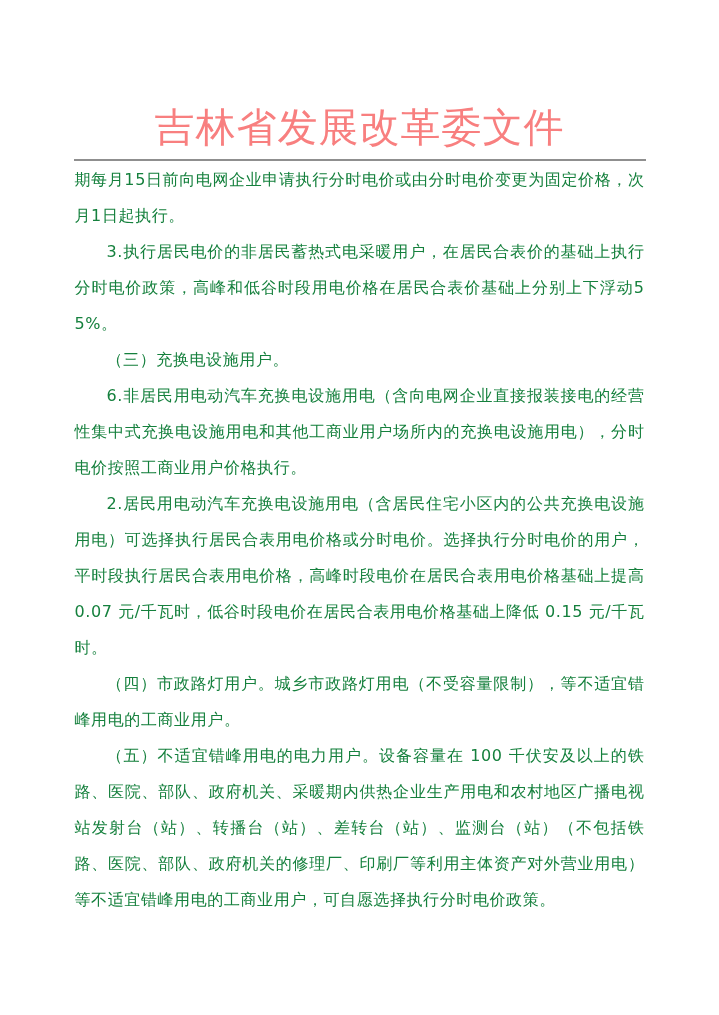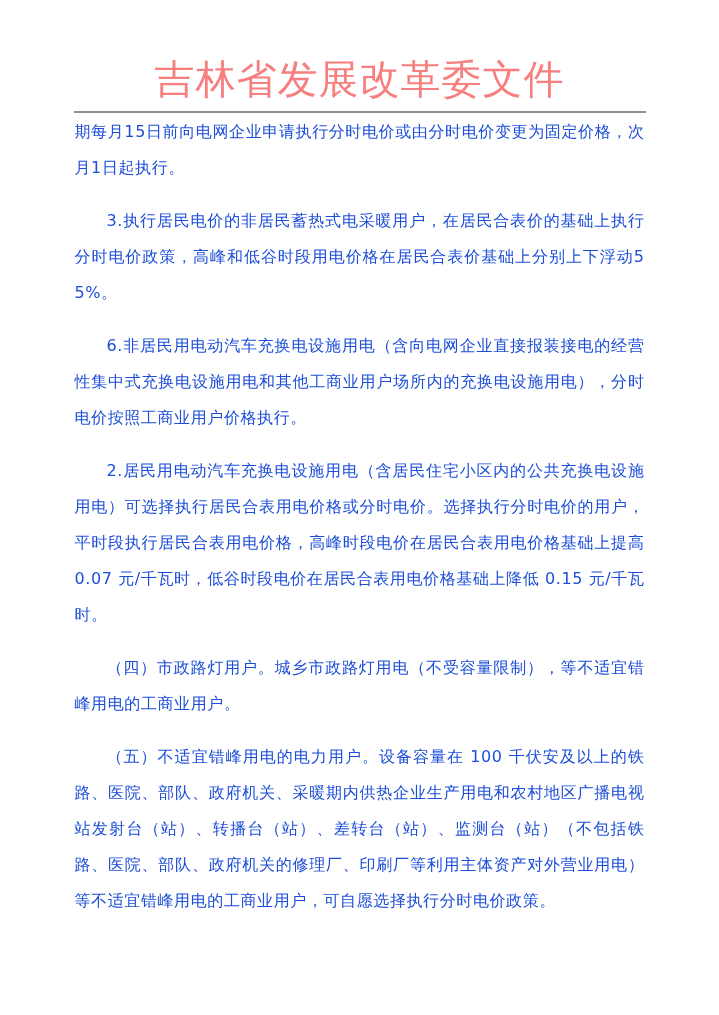--- a/index.html
+++ b/index.html
@@ -43,35 +43,35 @@
     letter-spacing: 0.6px;
     text-align: justify;
     text-justify: inter-character;
   }
   .para {
     margin: 0;
     word-break: break-all;
   }
   .para.indent {
     text-indent: 2em;
-    margin-top: 17px;
   }
 </style>
 </head>
 <body>
 
 <div class="page">
 
   <div class="doc-header">
-    <h1 class="doc-title" style="color: rgb(248, 127, 127);">吉林省发展改革委文件</h1>
+    <h1 class="doc-title" style="color: rgb(248, 127, 127); margin-top: 48px;">吉林省发展改革委文件</h1>
     <hr class="divider" style="border-top-color: rgb(143, 143, 143);">
   </div>
 
-  <div class="doc-body" style="color: #1d4ed8;">
+  <div class="doc-body" style="color: #15803d;">
     <p class="para">期每月15日前向电网企业申请执行分时电价或由分时电价变更为固定价格，次月1日起执行。</p>
     <p class="para indent">3.执行居民电价的非居民蓄热式电采暖用户，在居民合表价的基础上执行分时电价政策，高峰和低谷时段用电价格在居民合表价基础上分别上下浮动55%。</p>
+    <p class="para indent">（三）充换电设施用户。</p>
     <p class="para indent">6.非居民用电动汽车充换电设施用电（含向电网企业直接报装接电的经营性集中式充换电设施用电和其他工商业用户场所内的充换电设施用电），分时电价按照工商业用户价格执行。</p>
     <p class="para indent">2.居民用电动汽车充换电设施用电（含居民住宅小区内的公共充换电设施用电）可选择执行居民合表用电价格或分时电价。选择执行分时电价的用户，平时段执行居民合表用电价格，高峰时段电价在居民合表用电价格基础上提高 0.07 元/千瓦时，低谷时段电价在居民合表用电价格基础上降低 0.15 元/千瓦时。</p>
     <p class="para indent">（四）市政路灯用户。城乡市政路灯用电（不受容量限制），等不适宜错峰用电的工商业用户。</p>
     <p class="para indent">（五）不适宜错峰用电的电力用户。设备容量在 100 千伏安及以上的铁路、医院、部队、政府机关、采暖期内供热企业生产用电和农村地区广播电视站发射台（站）、转播台（站）、差转台（站）、监测台（站）（不包括铁路、医院、部队、政府机关的修理厂、印刷厂等利用主体资产对外营业用电）等不适宜错峰用电的工商业用户，可自愿选择执行分时电价政策。</p>
   </div>
 
 </div>
 
 </body></html>

